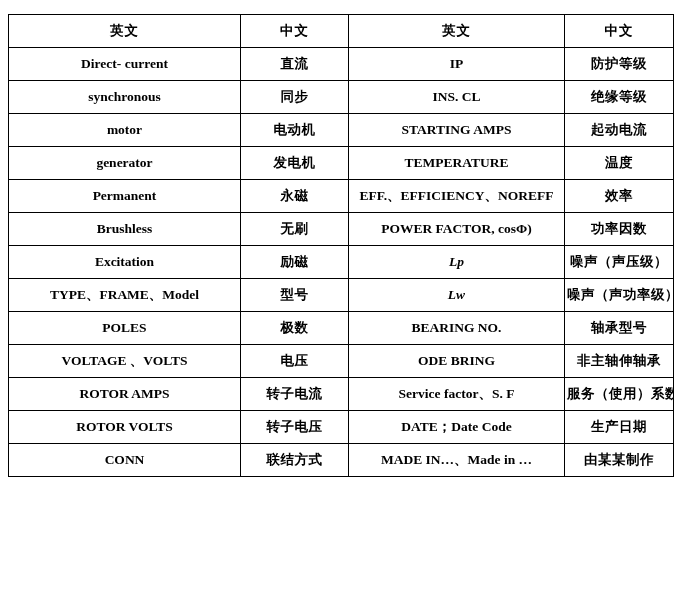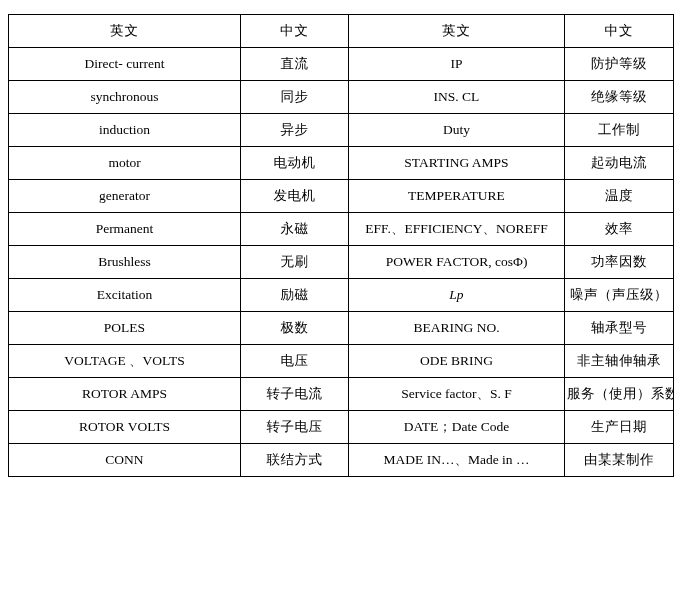--- a/index.html
+++ b/index.html
@@ -12,20 +12,21 @@
     height: 616px;
     font-family: "Liberation Serif", "DejaVu Serif", serif;
     color: #000000;
   }
   .page {
     position: relative;
     width: 681px;
     height: 616px;
     box-sizing: border-box;
     padding: 14px 8px 0 8px;
+    font-weight: bold;
   }
   table.glossary {
     border-collapse: collapse;
     width: 665px;
     margin: 0 auto;
     table-layout: fixed;
   }
   table.glossary td {
     border: 1px solid #000000;
     text-align: center;
@@ -88,26 +89,20 @@
         <td class="en">IP</td>
         <td class="cjk">防护等级</td>
       </tr>
       <tr>
         <td class="en">synchronous</td>
         <td class="cjk">同步</td>
         <td class="en">INS. CL</td>
         <td class="cjk">绝缘等级</td>
       </tr>
       <tr>
-        <td class="en">induction</td>
-        <td class="cjk">异步</td>
-        <td class="en">Duty</td>
-        <td class="cjk">工作制</td>
-      </tr>
-      <tr>
         <td class="en">motor</td>
         <td class="cjk">电动机</td>
         <td class="en">STARTING AMPS</td>
         <td class="cjk">起动电流</td>
       </tr>
       <tr>
         <td class="en">generator</td>
         <td class="cjk">发电机</td>
         <td class="en">TEMPERATURE</td>
         <td class="cjk">温度</td>
@@ -122,20 +117,26 @@
         <td class="en">Brushless</td>
         <td class="cjk">无刷</td>
         <td class="en small-en">POWER FACTOR, cosΦ)</td>
         <td class="cjk">功率因数</td>
       </tr>
       <tr>
         <td class="en">Excitation</td>
         <td class="cjk">励磁</td>
         <td class="en ital">Lp</td>
         <td class="cjk">噪声（声压级）</td>
+      </tr>
+      <tr>
+        <td class="en">TYPE、FRAME、Model</td>
+        <td class="cjk">型号</td>
+        <td class="en ital">Lw</td>
+        <td class="cjk">噪声（声功率级）</td>
       </tr>
       <tr>
         <td class="en">POLES</td>
         <td class="cjk">极数</td>
         <td class="en">BEARING NO.</td>
         <td class="cjk">轴承型号</td>
       </tr>
       <tr>
         <td class="en">VOLTAGE 、VOLTS</td>
         <td class="cjk">电压</td>

